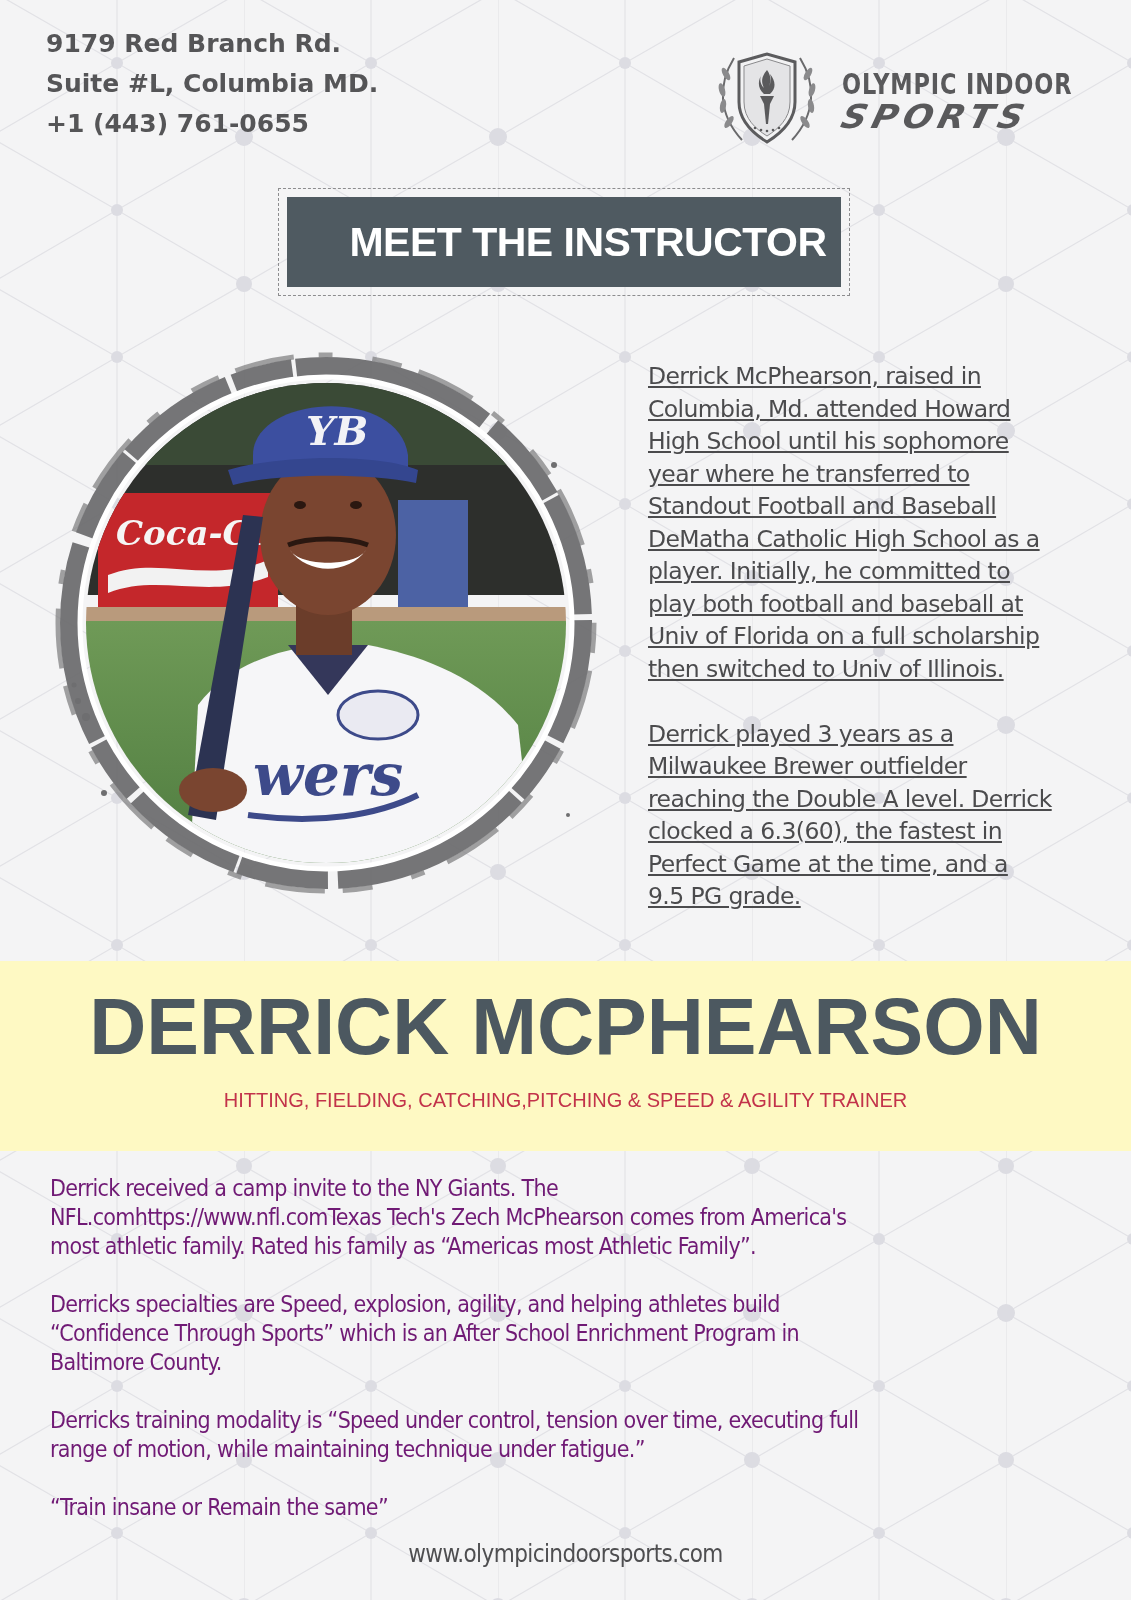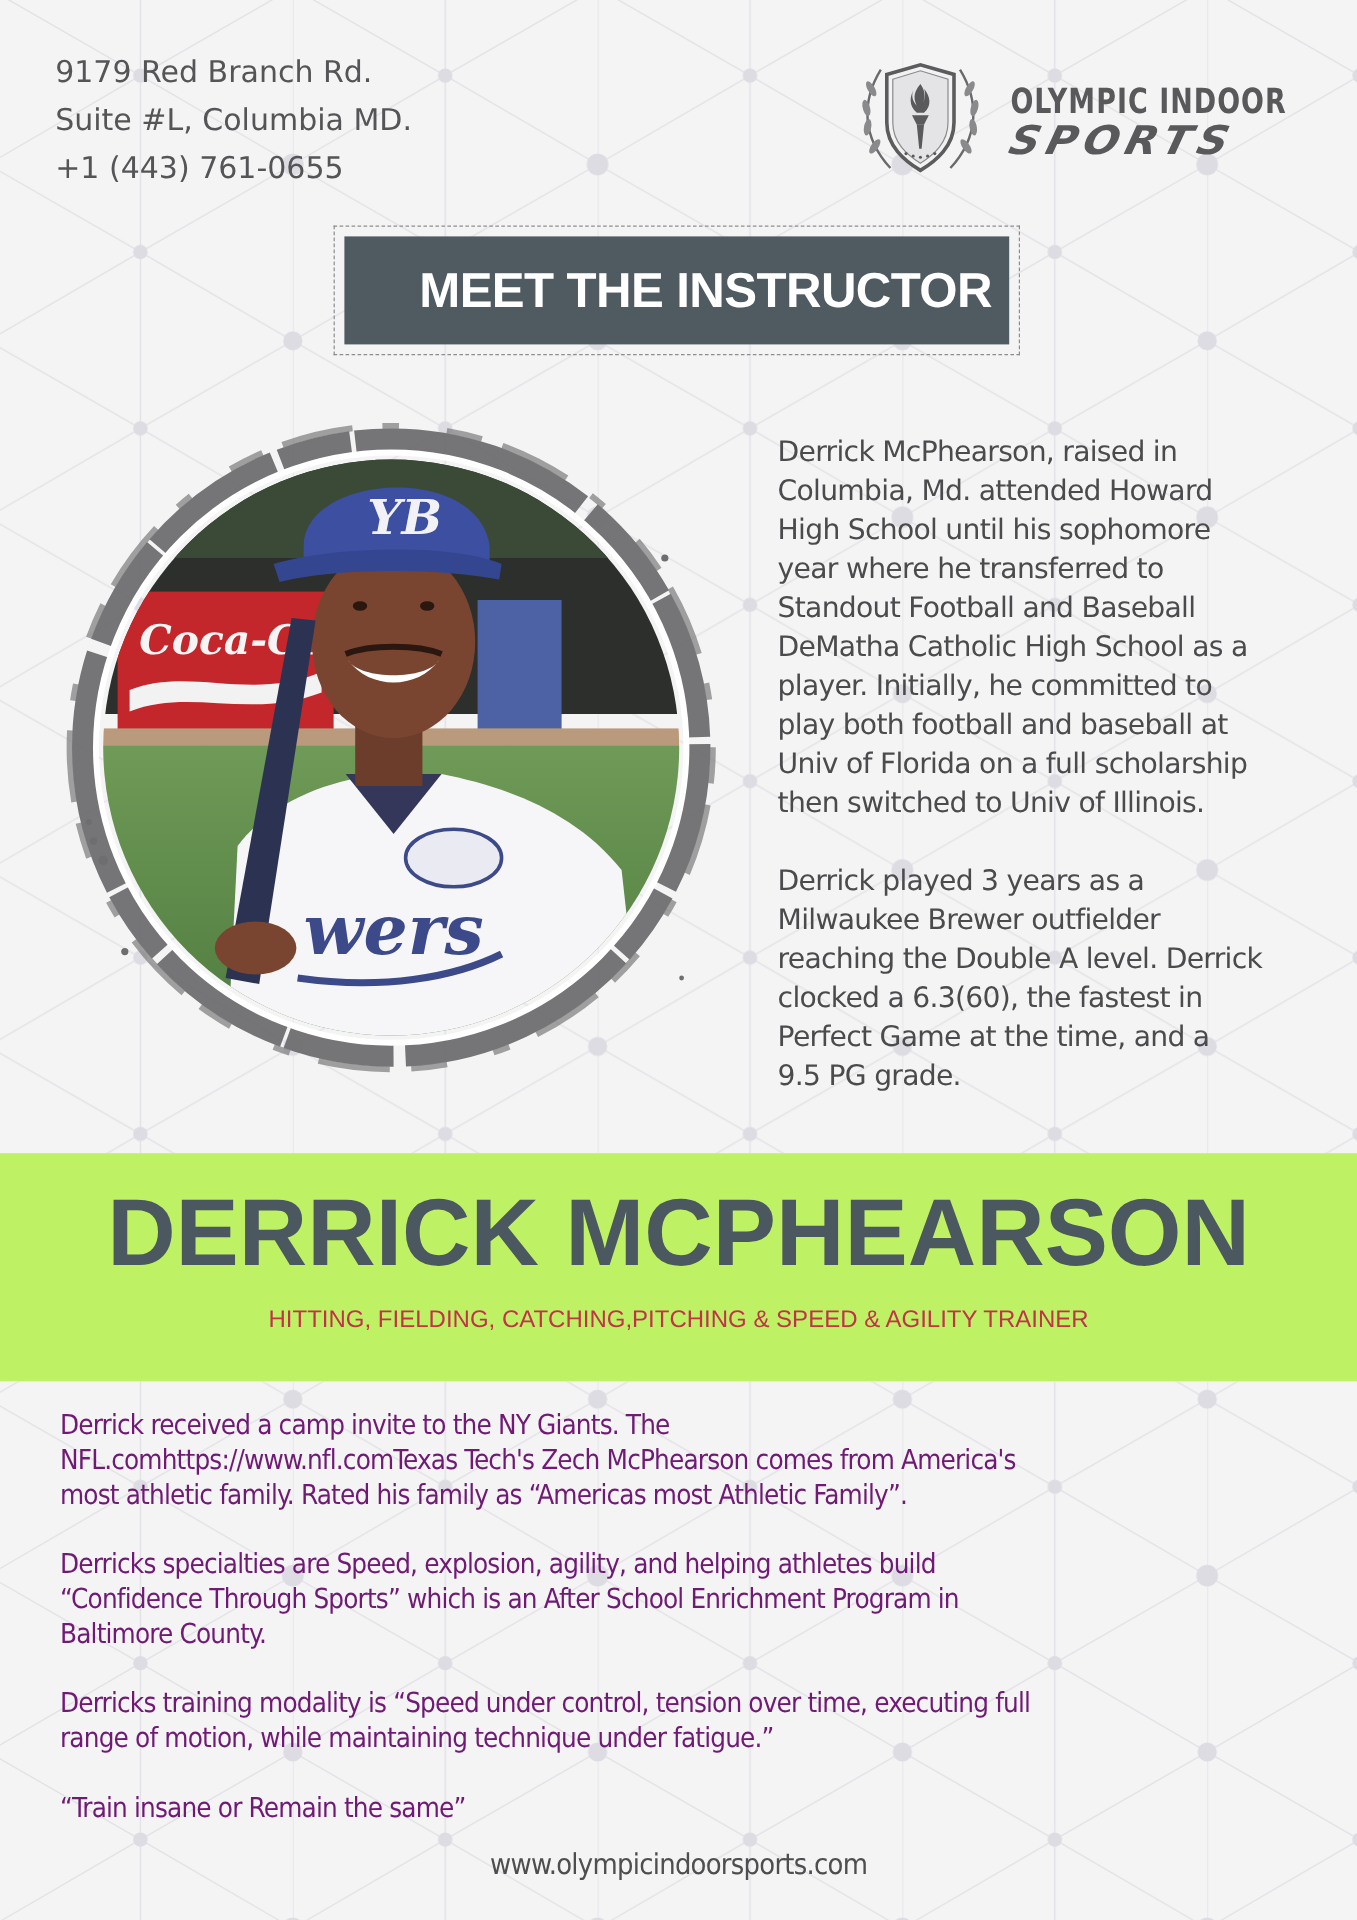--- a/index.html
+++ b/index.html
@@ -10,23 +10,23 @@
     font-family: "DejaVu Sans", "Liberation Sans", sans-serif;
     color: #4a4a4c;
   }
   .bg-pattern {
     position: absolute; inset: 0; z-index: 0; pointer-events: none;
   }
   .layer { position: absolute; z-index: 1; }
 
   
   .address {
-    left: 46px; top: 40px;
+    left: 46px; top: 24px;
     font-family: "DejaVu Sans", sans-serif;
-    font-weight: normal; font-size: 25px; line-height: 40px;
+    font-weight: bold; font-size: 25px; line-height: 40px;
     color: #555557;
   }
   .address div { white-space: nowrap; }
 
   
   .logo { left: 712px; top: 44px; width: 380px; height: 112px; }
   .logo-emblem { position: absolute; left: 0; top: 0; width: 110px; height: 110px; }
   .logo-text { position: absolute; left: 130px; top: 24px; color: #59595b; }
   .logo-line1 {
     font-family: "DejaVu Sans Condensed", "DejaVu Sans", sans-serif;
@@ -56,27 +56,28 @@
 
   
   .photo { left: 38px; top: 345px; width: 570px; height: 560px; }
 
   
   .bio {
     left: 648px; top: 360px; width: 460px;
     font-family: "DejaVu Sans", sans-serif;
     font-size: 23.5px; line-height: 32.5px; color: #4b4b4d;
     letter-spacing: -0.6px;
+    text-decoration: underline;
   }
   .bio p { margin-bottom: 32.5px; white-space: nowrap; }
 
   
   .name-band {
     left: 0; top: 961px; width: 1131px; height: 190px;
-    background: #bef264;
+    background: #fef9c3;
   }
   .name-title {
     position: absolute; left: 0; right: 0; top: 26px; text-align: center;
     font-family: "Liberation Sans", sans-serif; font-weight: bold;
     font-size: 79px; color: #4c5860; letter-spacing: 0px; line-height: 80px;
   }
   .name-subtitle {
     position: absolute; left: 0; right: 0; top: 124px; text-align: center;
     font-family: "Liberation Sans", sans-serif; font-weight: normal;
     font-size: 20px; color: #c2334a; line-height: 30px;

